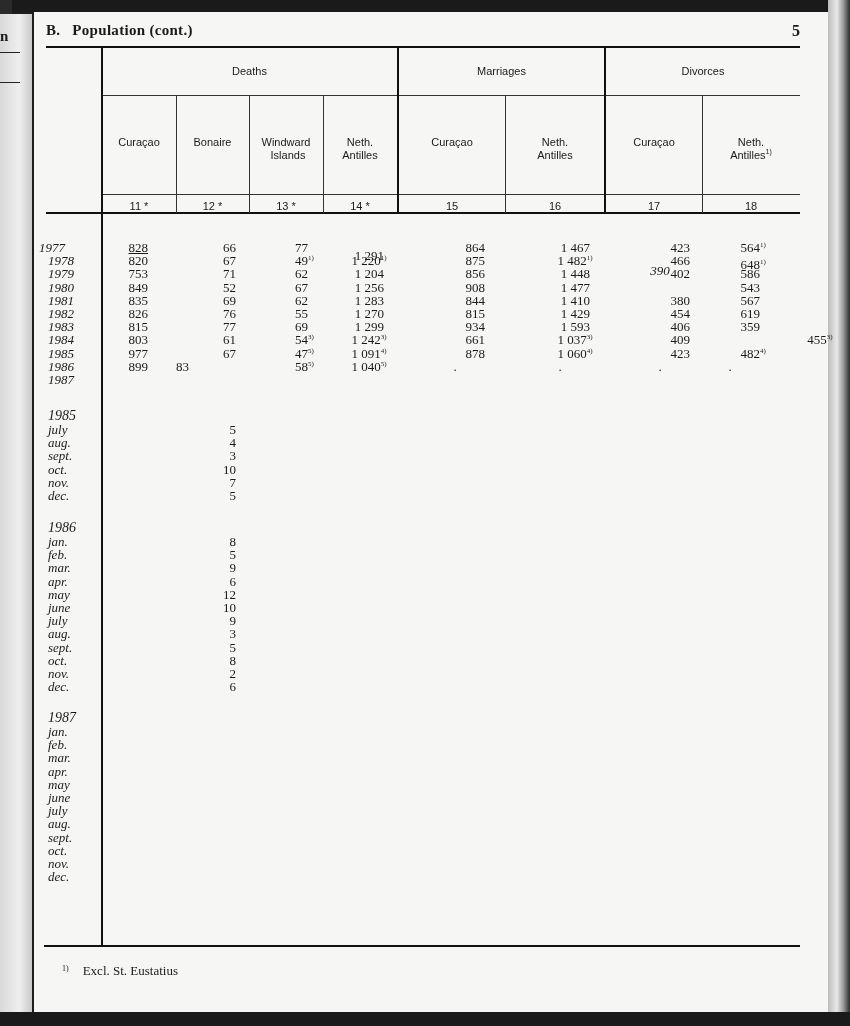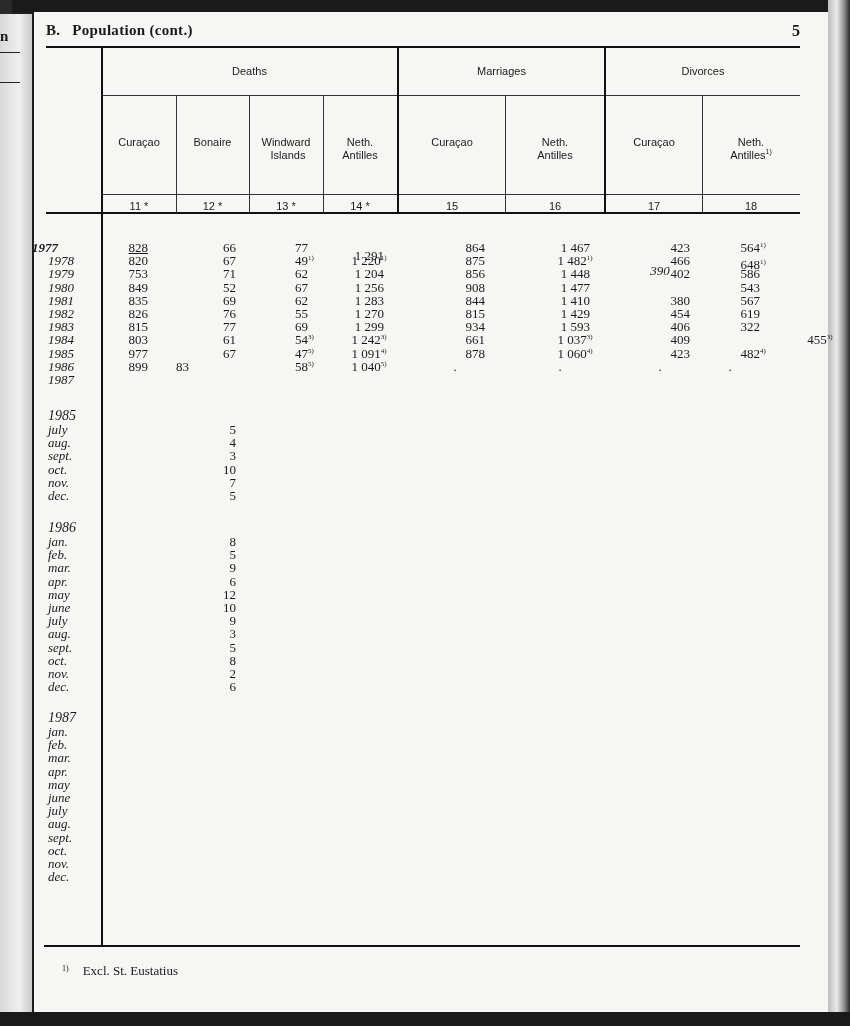--- a/index.html
+++ b/index.html
@@ -95,21 +95,21 @@
 <div class="colnum" style="left:176px; width:73px;">12 *</div>
 <div class="colnum" style="left:249px; width:74px;">13 *</div>
 <div class="colnum" style="left:323px; width:74px;">14 *</div>
 <div class="colnum" style="left:399px; width:106px;">15</div>
 <div class="colnum" style="left:505px; width:100px;">16</div>
 <div class="colnum" style="left:606px; width:96px;">17</div>
 <div class="colnum" style="left:702px; width:98px;">18</div>
 
 <div id="table-body">
     <div>
-      <div class="stub" style="left: 32px; top: 241px; font-weight: bold;">1977</div>
+      <div class="stub" style="left: 39px; top: 241px;">1977</div>
       <div class="cell" style="top: 241px; left: 88px; width: 60px; text-align: right; text-decoration: underline;"><span>828</span></div>
       <div class="cell" style="top: 241px; left: 176px; width: 60px; text-align: right;"><span>66</span></div>
       <div class="cell" style="top: 241px; left: 248px; width: 60px; text-align: right;"><span>77</span></div>
       <div class="cell" style="top: 241px; left: 324px; width: 60px; text-align: right; margin-top: 8px;"><span>1 291</span></div>
       <div class="cell" style="top: 241px; left: 425px; width: 60px; text-align: right;"><span>864</span></div>
       <div class="cell" style="top: 241px; left: 530px; width: 60px; text-align: right;"><span>1 467</span></div>
       <div class="cell" style="top: 241px; left: 630px; width: 60px; text-align: right;"><span>423</span></div>
       <div class="cell" style="top: 241px; left: 740.5px; width: 80px; text-align: left;"><span>564</span><sup>1)</sup></div>
     </div>
     <div>
@@ -169,21 +169,21 @@
     </div>
     <div>
       <div class="stub" style="left: 48px; top: 320.2px;">1983</div>
       <div class="cell" style="top: 320.2px; left: 88px; width: 60px; text-align: right;"><span>815</span></div>
       <div class="cell" style="top: 320.2px; left: 176px; width: 60px; text-align: right;"><span>77</span></div>
       <div class="cell" style="top: 320.2px; left: 248px; width: 60px; text-align: right;"><span>69</span></div>
       <div class="cell" style="top: 320.2px; left: 324px; width: 60px; text-align: right;"><span>1 299</span></div>
       <div class="cell" style="top: 320.2px; left: 425px; width: 60px; text-align: right;"><span>934</span></div>
       <div class="cell" style="top: 320.2px; left: 530px; width: 60px; text-align: right;"><span>1 593</span></div>
       <div class="cell" style="top: 320.2px; left: 630px; width: 60px; text-align: right;"><span>406</span></div>
-      <div class="cell" style="top: 320.2px; left: 700px; width: 60px; text-align: right;"><span>322</span></div>
+      <div class="cell" style="top: 320.2px; left: 700px; width: 60px; text-align: right;"><span>359</span></div>
     </div>
     <div>
       <div class="stub" style="left: 48px; top: 333.4px;">1984</div>
       <div class="cell" style="top: 333.4px; left: 88px; width: 60px; text-align: right;"><span>803</span></div>
       <div class="cell" style="top: 333.4px; left: 176px; width: 60px; text-align: right;"><span>61</span></div>
       <div class="cell" style="top: 333.4px; left: 295px; width: 80px; text-align: left;"><span>54</span><sup>3)</sup></div>
       <div class="cell" style="top: 333.4px; left: 351.5px; width: 80px; text-align: left;"><span>1 242</span><sup>3)</sup></div>
       <div class="cell" style="top: 333.4px; left: 425px; width: 60px; text-align: right;"><span>661</span></div>
       <div class="cell" style="top: 333.4px; left: 557.5px; width: 80px; text-align: left;"><span>1 037</span><sup>3)</sup></div>
       <div class="cell" style="top: 333.4px; left: 630px; width: 60px; text-align: right;"><span>409</span></div>

